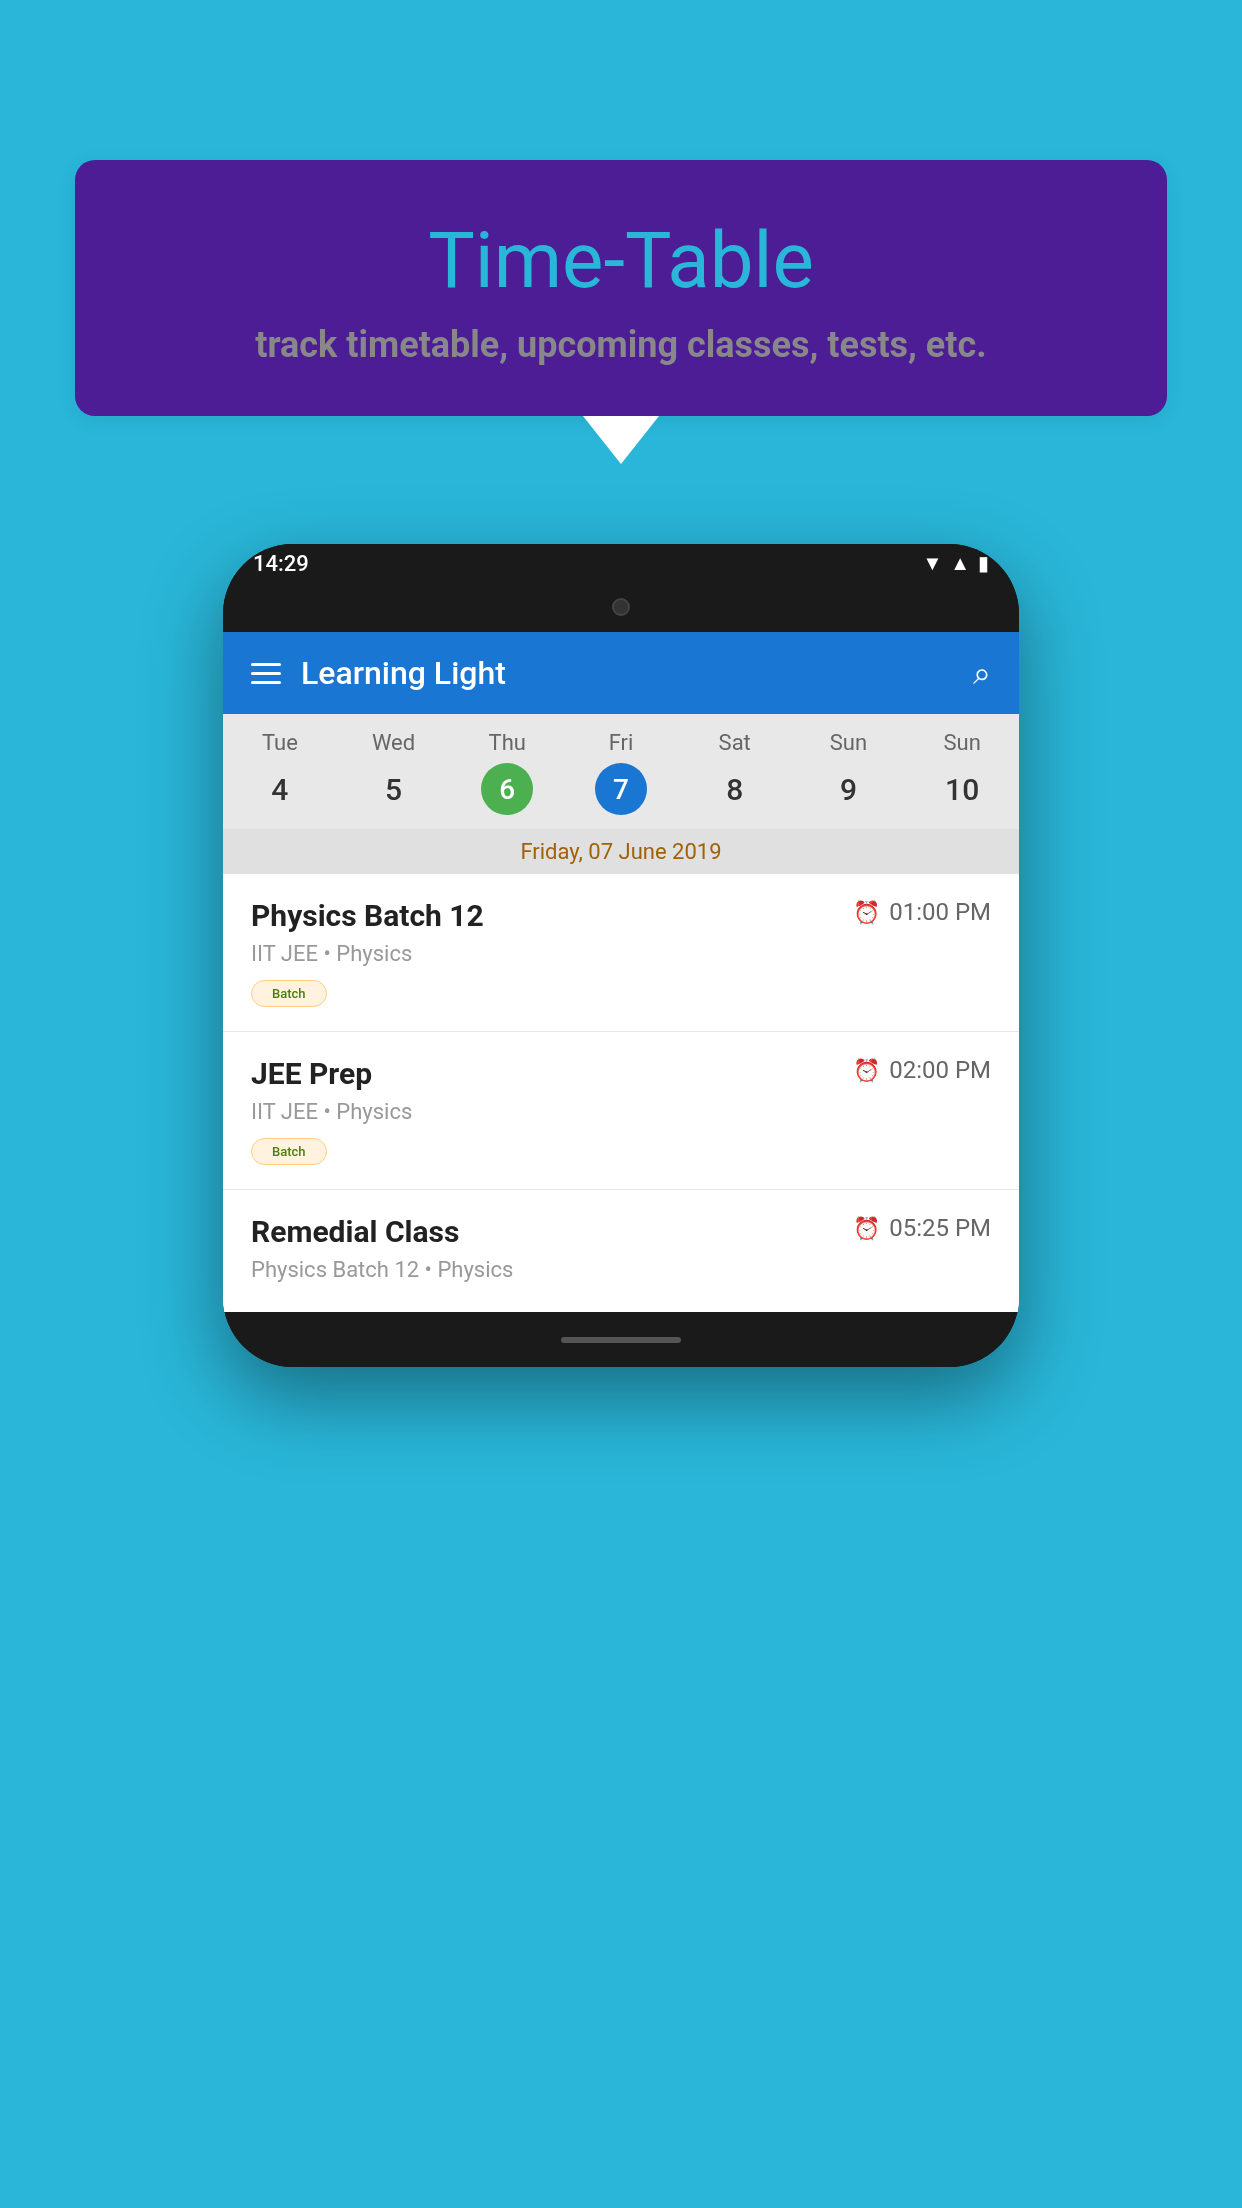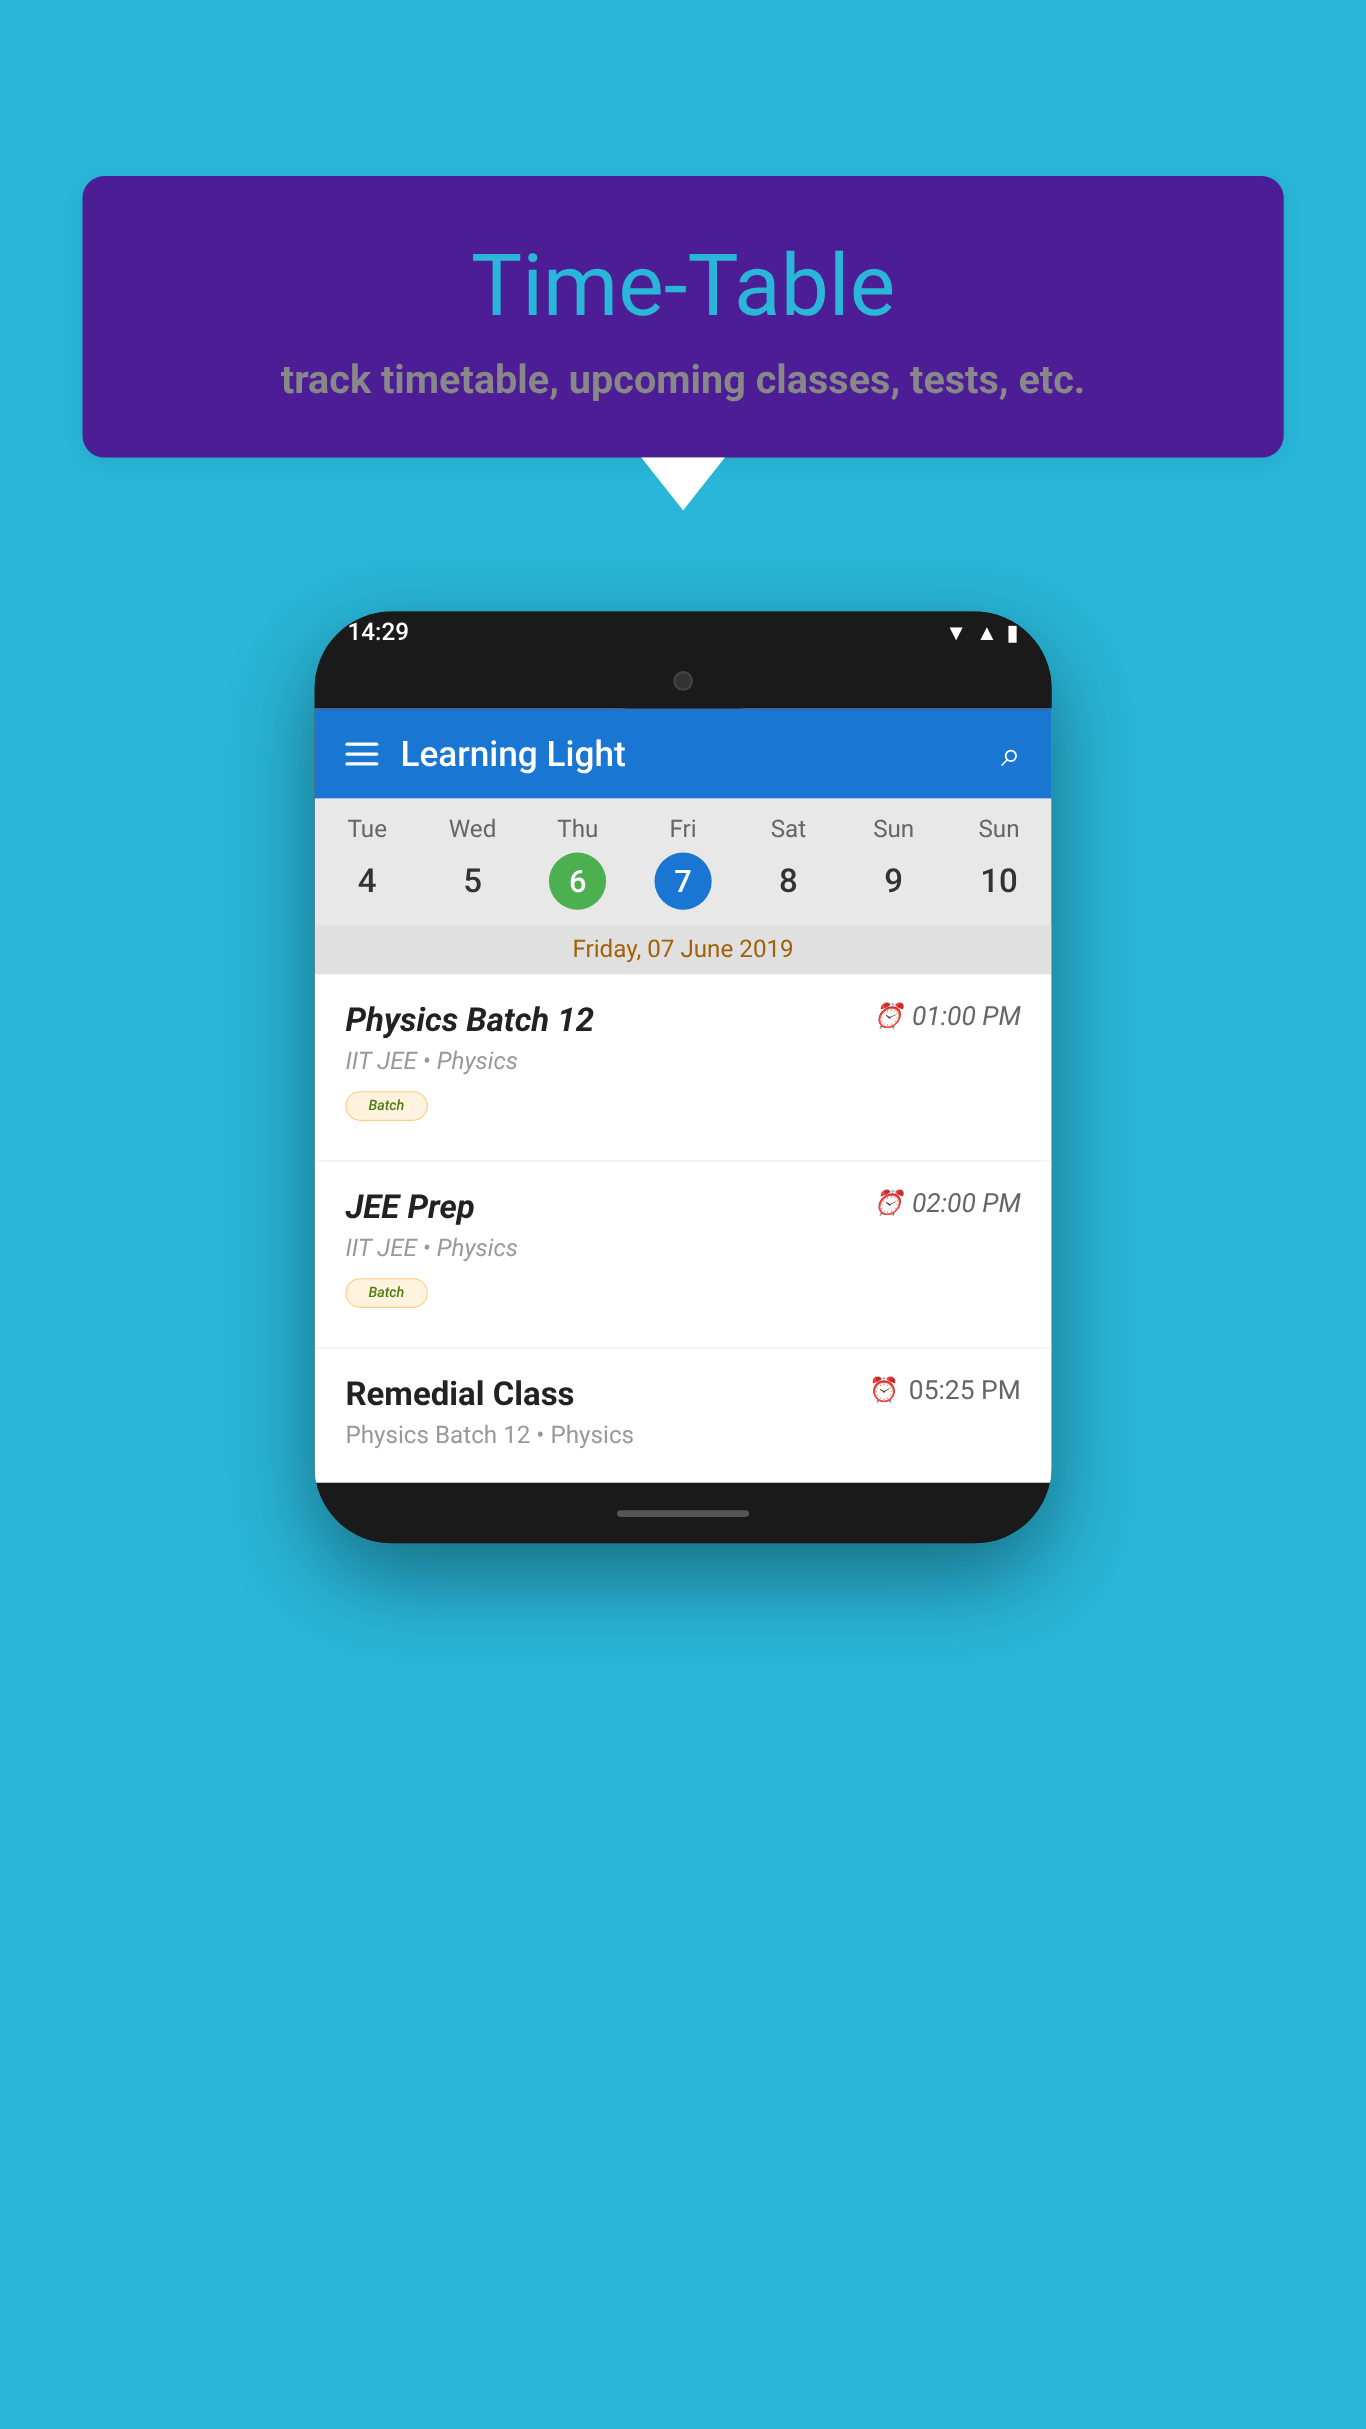--- a/index.html
+++ b/index.html
@@ -52,24 +52,24 @@
       height: 0;
       border-left: 38px solid transparent;
       border-right: 38px solid transparent;
       border-top: 48px solid white;
       margin-top: 0;
     }
 
     
     .phone-container {
       position: absolute;
-      top: 556px;
+      top: 544px;
       left: 50%;
       transform: translateX(-50%);
-      width: 670px;
+      width: 796px;
     }
 
     .phone-frame {
       background: #1a1a1a;
       border-radius: 70px;
       padding: 0;
       position: relative;
       overflow: hidden;
       box-shadow: 0 30px 80px rgba(0,0,0,0.4);
     }
@@ -239,23 +239,22 @@
       color: #a16207;
     }
 
     
     .class-list {
       background: white;
     }
 
     .class-item {
       background: white;
-      padding: 24px 28px 36px;
+      padding: 24px 28px 24px;
       border-bottom: 1px solid #e8e8e8;
-      font-style: italic;
     }
 
     .class-item-header {
       display: flex;
       justify-content: space-between;
       align-items: flex-start;
       margin-bottom: 8px;
     }
 
     .class-name {

